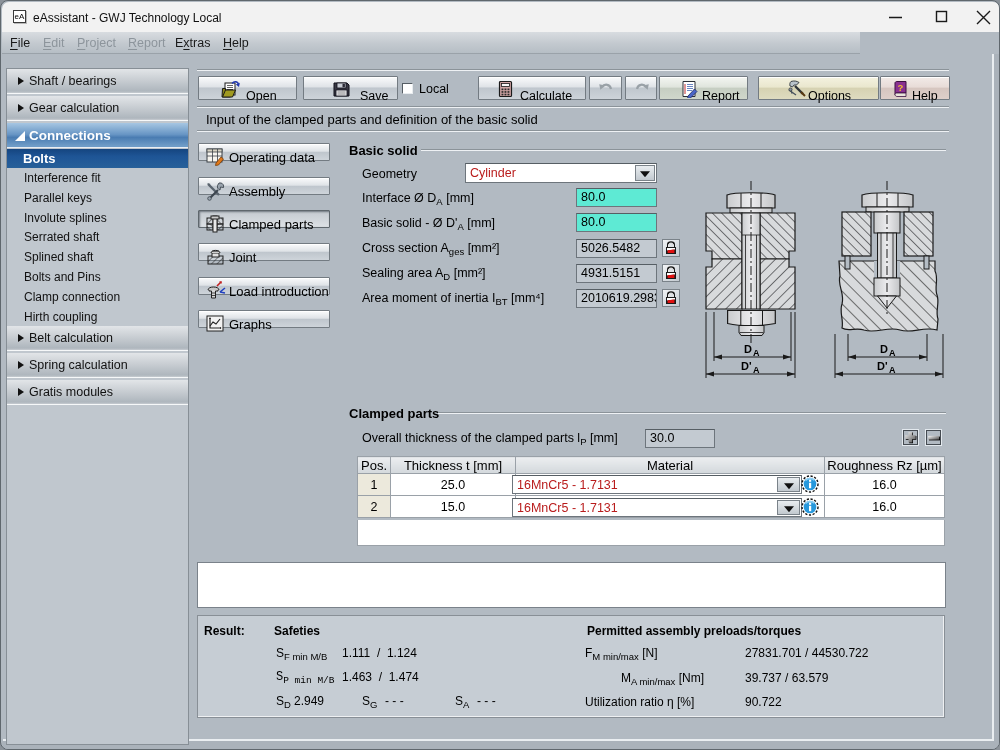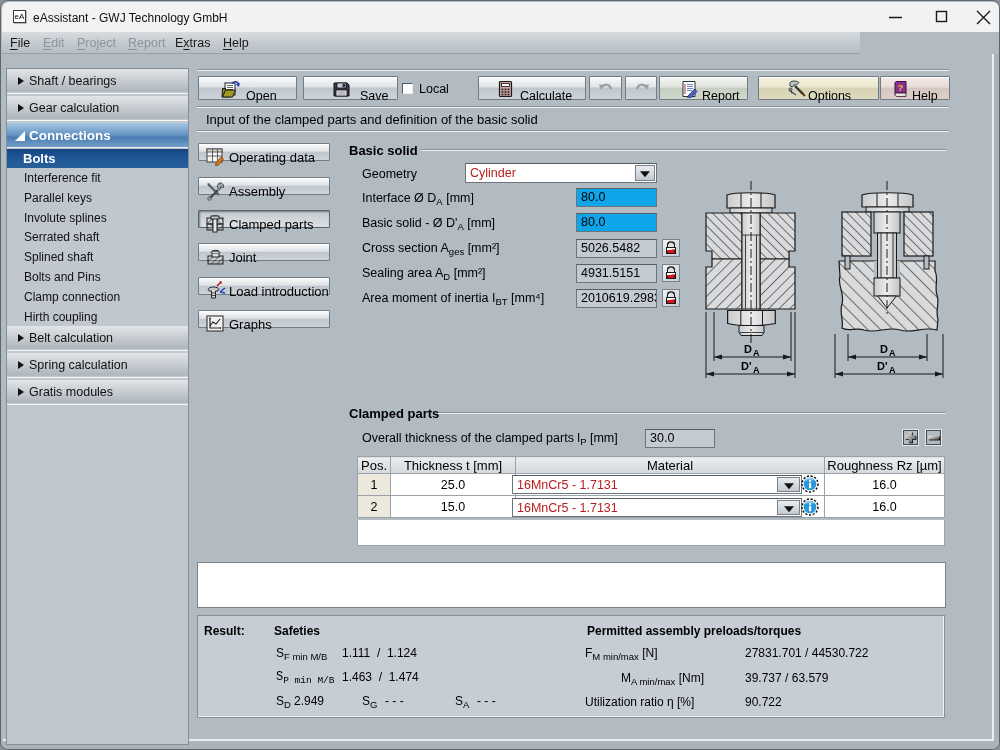--- a/index.html
+++ b/index.html
@@ -43,21 +43,21 @@
   background:linear-gradient(#fafbfc, #dfe3e7 45%, #bfc6cd 52%, #ced4da);
   box-shadow:inset 0 1px 0 #fff; font-size:13.5px; color:#000; }
 .sbtn.pressed { background:linear-gradient(#c4cad0, #d2d7dc 60%, #dde1e5); box-shadow:inset 1px 1px 2px rgba(40,50,60,.55); border-color:#5f676d; }
 .sbtn .txt { position:absolute; left:30px; top:6px; white-space:nowrap; font-size:13px; }
 .sbtn svg { position:absolute; left:6px; top:3px; }
 
 .sechead { position:absolute; font-size:13px; font-weight:bold; color:#000; }
 .flabel { position:absolute; font-size:12.5px; color:#000; white-space:nowrap; }
 sub { font-size:9.5px; vertical-align:-3px; letter-spacing:0; }
 .field { position:absolute; width:81px; height:19px; border:1px solid #6d757c;
-  border-top-color:#565e64; background:#0ea5e9; font-size:12.5px; line-height:17px; padding-left:4px; color:#000; }
+  border-top-color:#565e64; background:#5eead4; font-size:12.5px; line-height:17px; padding-left:4px; color:#000; }
 .field.ro { background:#c3cad1; }
 .lockbtn { position:absolute; width:18px; height:18px; border:1px solid #7a8289;
   background:linear-gradient(145deg,#f2f4f6,#c3cad1); }
 
 #cptable { position:absolute; left:356px; top:455px; width:588px; border-collapse:collapse; }
 #cptable th, #cptable td { border:1px solid #9aa1a8; font-size:12.5px; font-weight:normal; color:#000; height:17px; padding:0; }
 #cptable th { background:linear-gradient(#eceef0,#d3d8dc); font-size:13px; }
 #cptable td { background:#fff; text-align:center; height:22px; }
 #cptable td.pos { background:#ece9dc; }
 
@@ -70,21 +70,21 @@
 .cbarrow { position:absolute; right:1px; top:1px; bottom:1px; background:linear-gradient(#e9edf0,#c2c9cf); border:1px solid #7a8289; }
 .cbarrow:after { content:""; position:absolute; left:50%; top:50%; transform:translate(-50%,-30%);
   border-left:5px solid transparent; border-right:5px solid transparent; border-top:6px solid #101010; }
 </style>
 </head>
 <body>
 <div id="win">
 
   <div id="titlebar">
     <div id="appicon">eA</div>
-    <div id="apptitle">eAssistant - GWJ Technology GmbH</div>
+    <div id="apptitle">eAssistant - GWJ Technology Local</div>
     <svg class="wbtn" style="left:870px" width="46" height="30">
         <line x1="17" y1="15.5" x2="30" y2="15.5" stroke="#1a1a1a" stroke-width="1.4"></line>
       </svg>
     <svg class="wbtn" style="left:916px" width="46" height="30">
         <rect x="18.5" y="9.5" width="10" height="10" fill="none" stroke="#1a1a1a" stroke-width="1.4"></rect>
       </svg>
     <svg class="wbtn" style="left:958px" width="46" height="30">
         <path d="M17 9 L30 22 M30 9 L17 22" stroke="#1a1a1a" stroke-width="1.4" fill="none"></path>
       </svg>
   </div>

